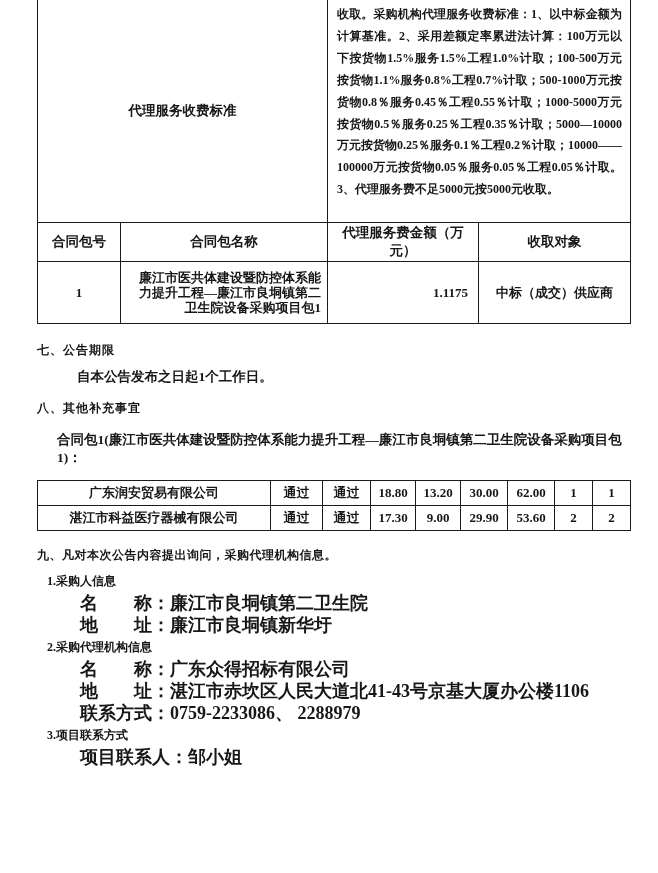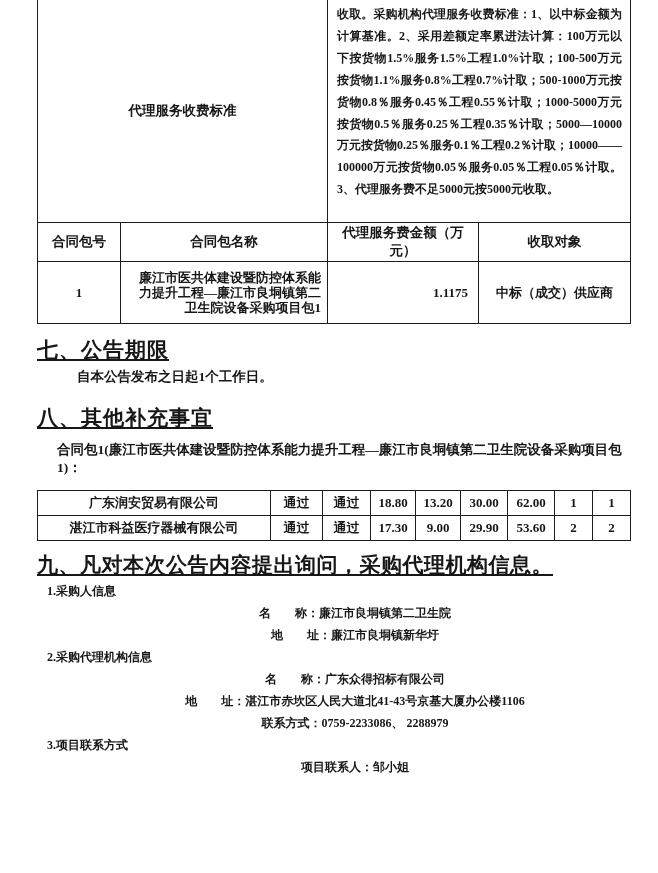--- a/index.html
+++ b/index.html
@@ -40,27 +40,27 @@
   .pkg-no-cell { text-align:center; }
   .pkg-name-cell {
     font-size:11px; line-height:15px;
     padding:5px 6px; text-align:right;
   }
   .pkg-amount-cell { text-align:right; padding-right:10px; }
   .pkg-target-cell { text-align:center; }
 
   
   .sec-heading {
-    font-size:21px; font-weight:700;
+    font-size:12px; font-weight:700;
     letter-spacing:1px;
-    margin:16px 0 0 0; line-height:20px;text-decoration:underline;
+    margin:16px 0 0 0; line-height:20px;
   }
   .h7 { margin-top:16px; }
   .p7 { font-size:13.5px; line-height:18px; margin:8px 0 0 40px; }
-  .h8 { margin-top:22px; }
+  .h8 { margin-top:12px; }
   .p8 { font-size:13.5px; line-height:18px; margin:13px 0 0 20px; }
 
   
   .sup-table { margin-top:13px; }
   .sup-table th {
     font-size:13px; font-weight:700;
     line-height:16px; white-space:pre-line;
     text-align:center; vertical-align:middle;
     height:37px; padding:1px 0;
   }
@@ -71,23 +71,22 @@
 
   .h9 { margin-top:14px; letter-spacing:0.5px; }
 
   
   .contact-area { margin-top:8px; }
   .sub-heading {
     font-size:12px; font-weight:700;
     margin:6px 0 0 10px; line-height:16px;
   }
   .contact-line {
-    font-size:12px; line-height:16px;
+    font-size:18px; line-height:16px;
     margin:6px 0 0 43px;
-    text-align:center;
   }
   .contact-line .lbl { white-space:pre; }
 </style>
 </head>
 <body>
 
 <div class="page">
   <div class="doc">
 
     <table class="fee-table">

